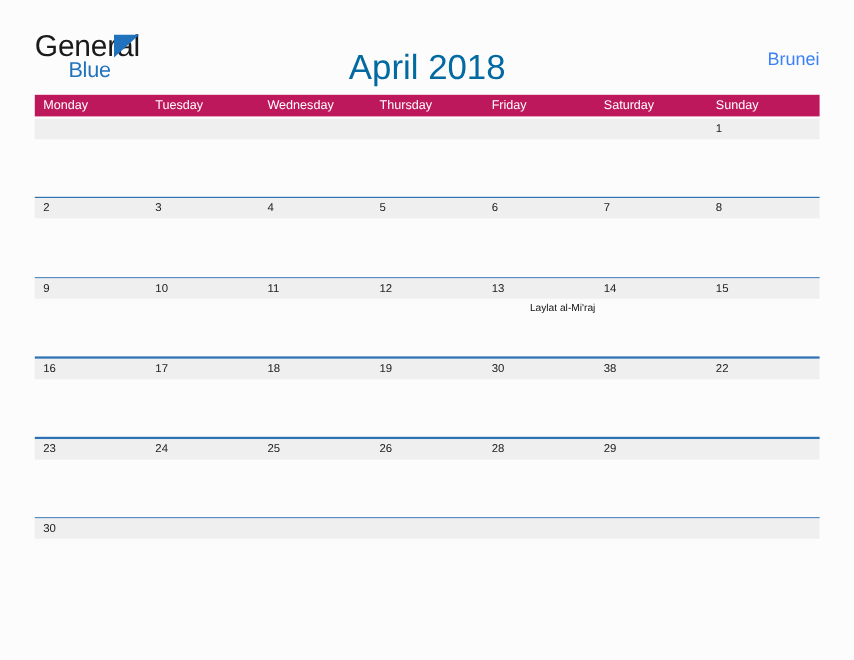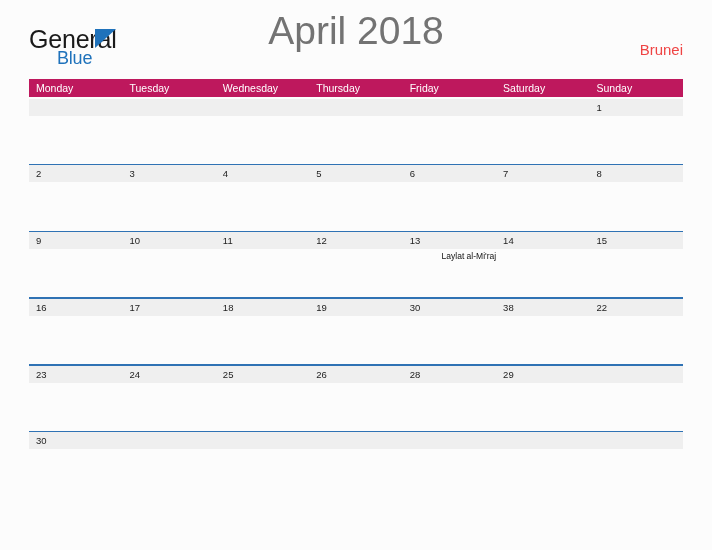--- a/index.html
+++ b/index.html
@@ -59,35 +59,35 @@
     top: 1px;
     width: 0;
     height: 0;
     border-top: 19px solid #1f72bb;
     border-right: 21px solid transparent;
   }
 
   .cal-title {
     position: absolute;
     left: 0;
-    top: 14px;
+    top: 40px;
     width: 712px;
     text-align: center;
-    font-size: 39px;
-    color: #737373;
+    font-size: 29px;
+    color: #0369a1;
     line-height: 34px;
     font-family: "Liberation Sans", sans-serif;
   }
 
   .country {
     position: absolute;
     right: 29px;
     top: 41px;
     font-size: 15px;
-    color: #ef4444;
+    color: #3b82f6;
     line-height: 18px;
     font-family: "Liberation Sans", sans-serif;
   }
 
   
   .calendar {
     position: absolute;
     left: 29px;
     top: 79px;
     width: 654px;

